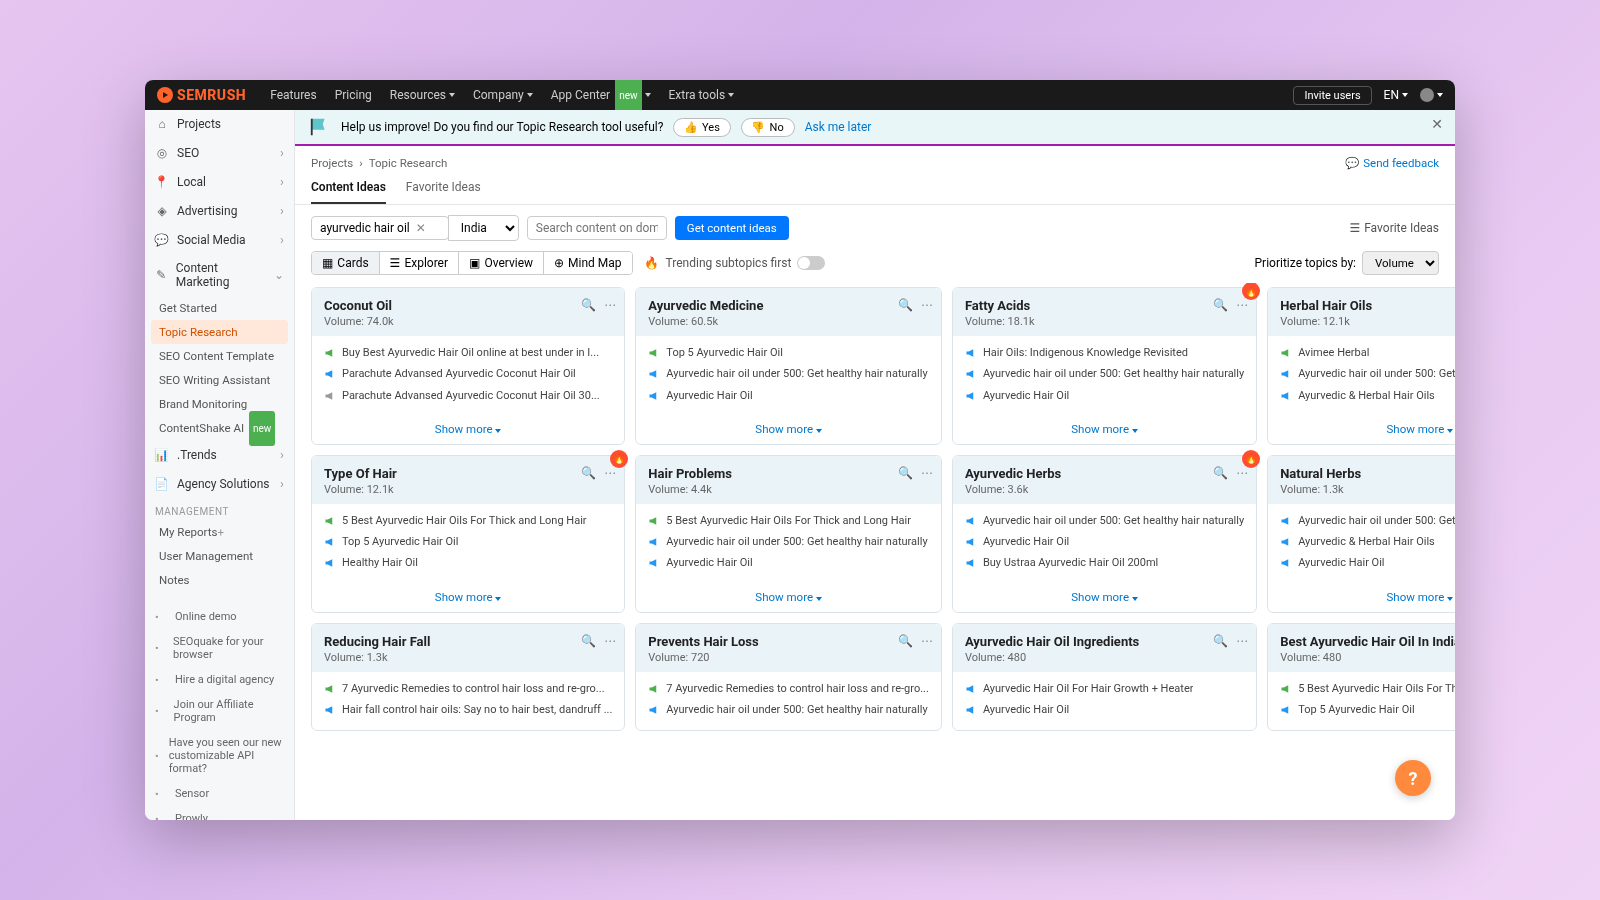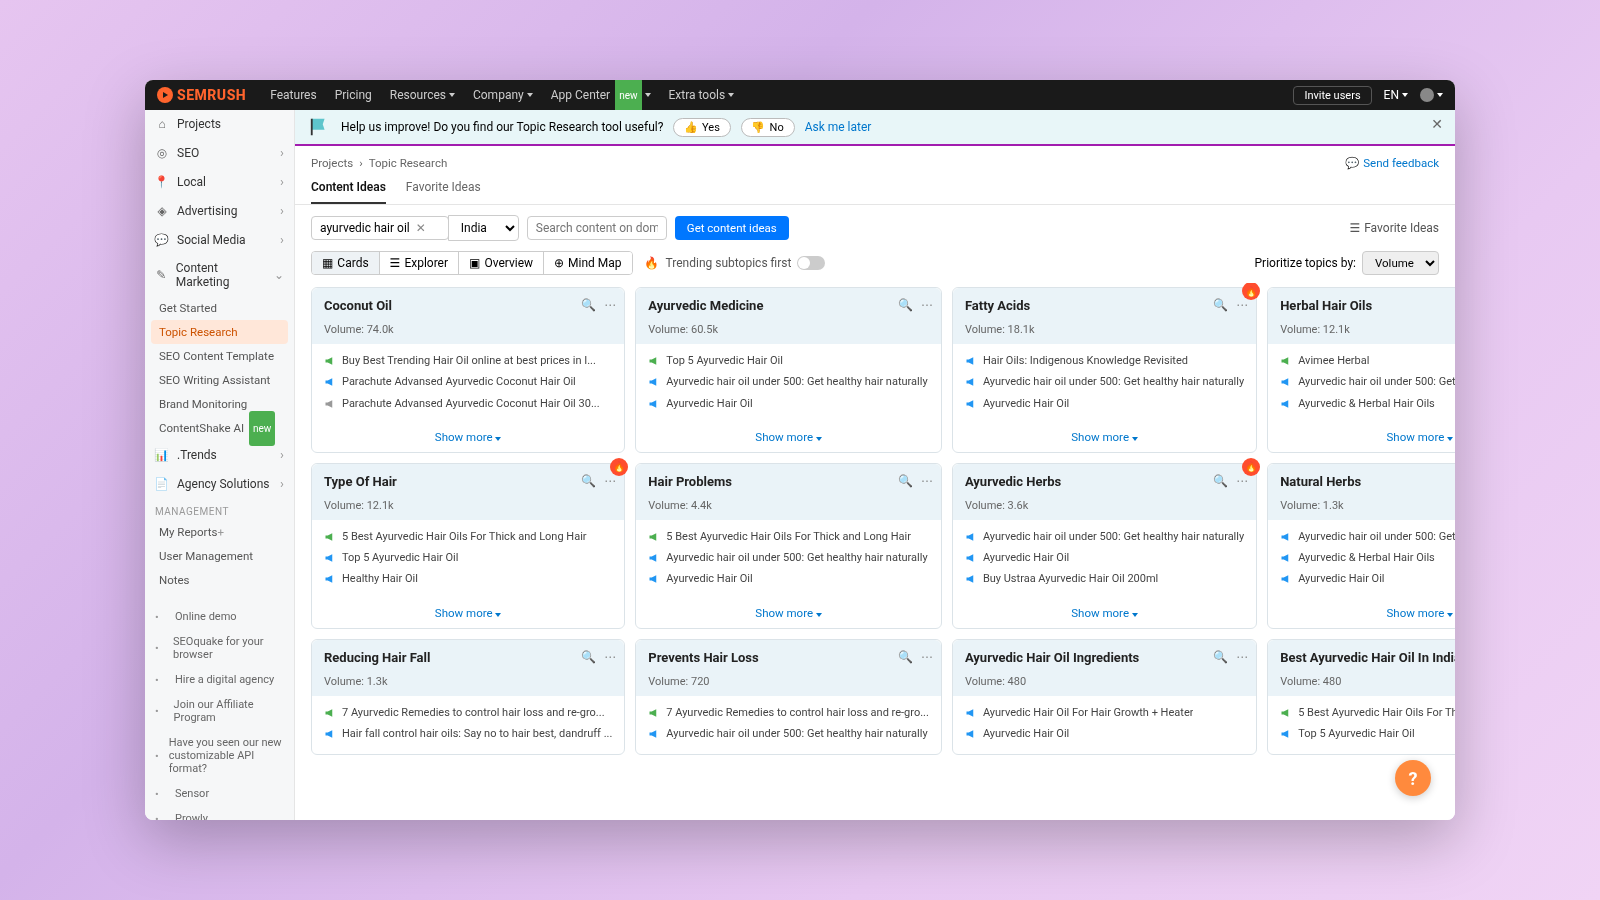--- a/index.html
+++ b/index.html
@@ -70,21 +70,21 @@
 .toggle{width:28px;height:14px;background:#ccc;border-radius:8px;position:relative;}
 .toggle::after{content:"";position:absolute;left:1px;top:1px;width:12px;height:12px;background:#fff;border-radius:50%;}
 .priority{margin-left:auto;display:flex;align-items:center;gap:6px;}
 .vol-sel{border:1px solid #ccc;border-radius:4px;padding:3px 8px;font-size:11.5px;}
 
 .cards{flex:1;overflow-y:auto;padding:4px 16px 16px;}
 .card-grid{display:grid;grid-template-columns:repeat(4,1fr);gap:10px;}
 .card{border:1px solid #dbe3e8;border-radius:6px;background:#fff;position:relative;display:flex;flex-direction:column;}
 .card-head{background:#eaf3f8;padding:10px 12px 8px;border-radius:6px 6px 0 0;}
 .card-title{font-size:13px;font-weight:700;color:#222;}
-.card-vol{font-size:11px;color:#666;margin-top:10px;}
+.card-vol{font-size:11px;color:#666;margin-top:2px;}
 .card-icons{position:absolute;right:8px;top:10px;display:flex;gap:8px;color:#888;font-size:12px;}
 .card-icons span{cursor:pointer;}
 .fire-badge{position:absolute;right:-4px;top:-6px;width:18px;height:18px;background:#ff4d2e;border-radius:50%;display:flex;align-items:center;justify-content:center;color:#fff;font-size:10px;z-index:2;}
 .card-body{padding:10px 12px 6px;flex:1;}
 .idea{display:flex;gap:6px;font-size:11px;color:#444;margin-bottom:7px;line-height:1.3;}
 .idea-icon{flex-shrink:0;width:12px;height:12px;margin-top:1px;}
 .idea-icon.green{color:#4caf50;}
 .idea-icon.blue{color:#2196f3;}
 .idea-icon.gray{color:#999;}
 .idea-text{overflow:hidden;text-overflow:ellipsis;white-space:nowrap;}
@@ -278,21 +278,21 @@
         <div class="card-icons">
           <span>🔍</span>
           <span>⋯</span>
         </div>
       </div>
       <div class="card-body">
                 <div class="idea">
                   <span class="idea-icon green"><svg viewBox="0 0 16 16">
                       <path fill="currentColor" d="M2 6h3l6-3v10l-6-3H2z"></path>
                     </svg></span>
-                  <span class="idea-text">Buy Best Trending Hair Oil online at best prices in I...</span>
+                  <span class="idea-text">Buy Best Ayurvedic Hair Oil online at best under in I...</span>
                 </div>
                 <div class="idea">
                   <span class="idea-icon blue"><svg viewBox="0 0 16 16">
                       <path fill="currentColor" d="M2 6h3l6-3v10l-6-3H2z"></path>
                     </svg></span>
                   <span class="idea-text">Parachute Advansed Ayurvedic Coconut Hair Oil</span>
                 </div>
                 <div class="idea">
                   <span class="idea-icon gray"><svg viewBox="0 0 16 16">
                       <path fill="currentColor" d="M2 6h3l6-3v10l-6-3H2z"></path>

